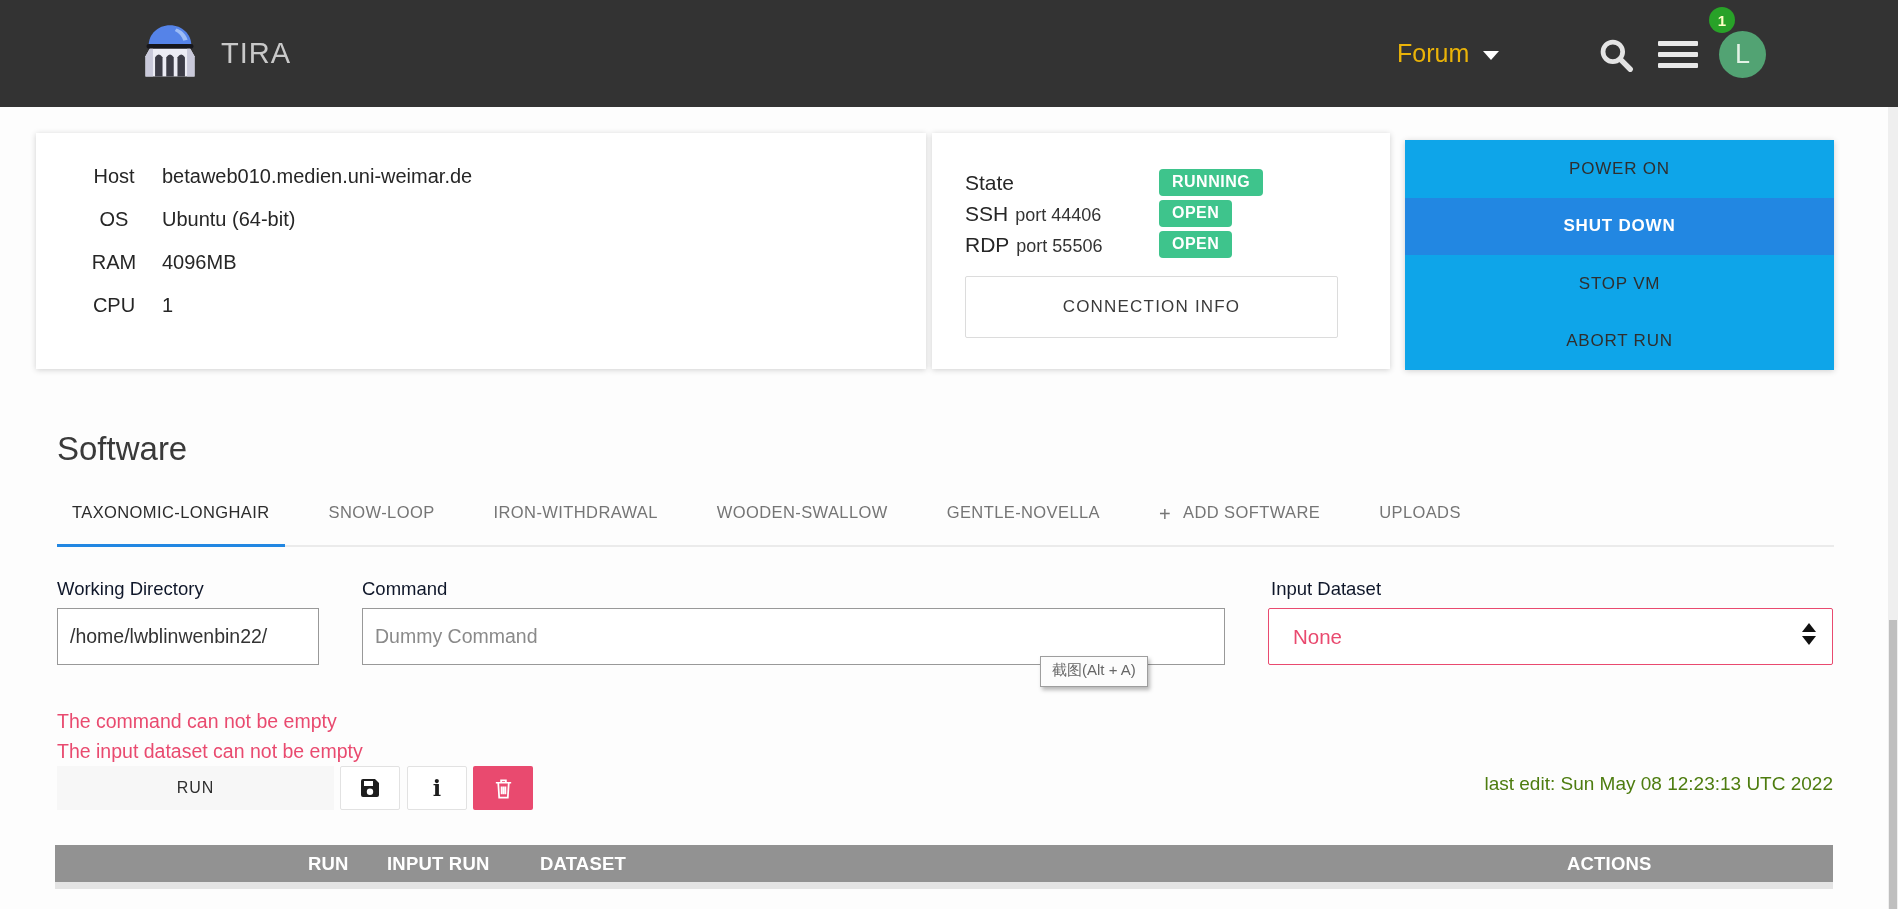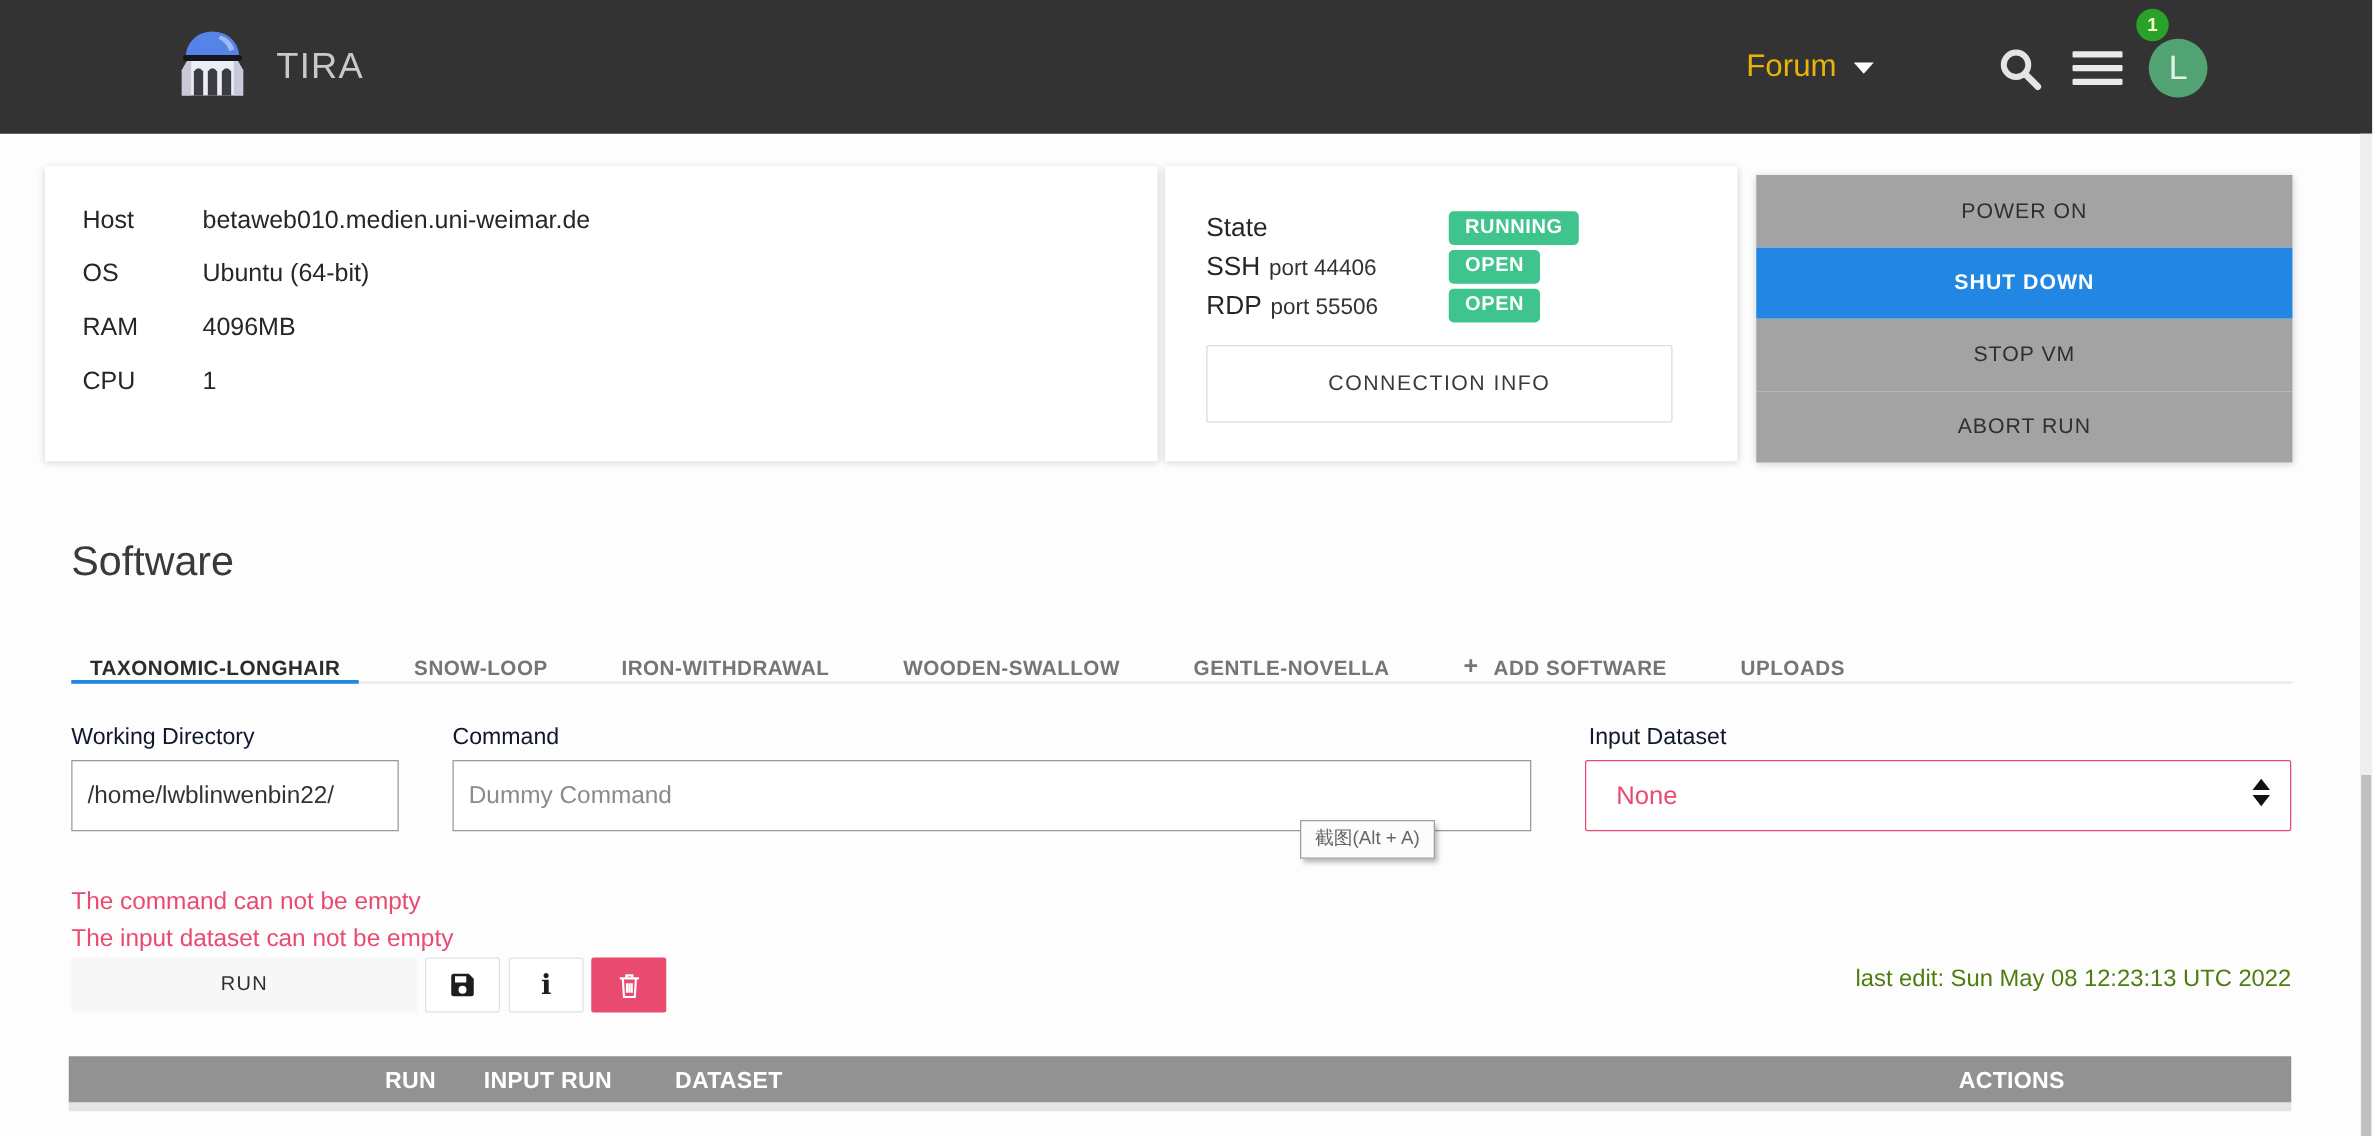--- a/index.html
+++ b/index.html
@@ -17,36 +17,36 @@
   .hamburger { position:absolute; left:1658px; top:41px; width:40px; height:27px; cursor:pointer; display:flex; flex-direction:column; justify-content:space-between; }
   .hamburger .bar { height:5px; background:#e9e9e9; border-radius:1px; }
   .avatar { position:absolute; left:1719px; top:31px; width:47px; height:47px; border-radius:50%; background:#52a373; color:#e3f2e6; font-size:27px; display:flex; align-items:center; justify-content:center; cursor:pointer; }
   .notif-badge { position:absolute; left:1709px; top:7px; width:26px; height:26px; border-radius:50%; background:#28a228; color:#ffffc4; font-size:15px; font-weight:bold; display:flex; align-items:center; justify-content:center; z-index:2; cursor:pointer; }
 
   
   .card { position:absolute; background:#ffffff; box-shadow:0 1px 6px rgba(0,0,0,0.18); }
   .card-vm { left:36px; top:133px; width:890px; height:236px; }
   .vm-rows { position:absolute; left:30px; top:22px; right:20px; }
   .vm-row { height:43px; display:flex; align-items:center; font-size:20px; color:#262626; }
-  .vm-row .lbl { width:96px; }
+  .vm-row .lbl { width:96px;text-align:center; }
   .card-state { left:932px; top:133px; width:458px; height:236px; }
   .state-rows { position:absolute; left:33px; top:34px; }
   .state-row { height:31px; display:flex; align-items:center; }
   .state-lblwrap { width:194px; font-size:21px; color:#262626; }
   .state-sub { font-size:18px; margin-left:7px; color:#333; }
   .badge { display:inline-block; background:#3ec48c; color:#fff; font-weight:bold; font-size:16px; letter-spacing:0.5px; padding:4px 13px 5px; border-radius:4px; }
   .conn-btn { position:absolute; left:33px; top:143px; width:373px; height:62px; background:#fff; border:1px solid #dcdcdc; border-radius:2px; font-size:17px; letter-spacing:1.2px; color:#3a3a3a; cursor:pointer; font-family:inherit; }
   .card-actions { left:1405px; top:140px; width:429px; height:230px; display:flex; flex-direction:column; }
-  .vm-action-btn { flex:1; border:none; background:#a3a3a3; color:#2f2f2f; font-size:17px; letter-spacing:0.8px; cursor:pointer; font-family:inherit; }
+  .vm-action-btn { flex:1; border:none; background:#0ea5e9; color:#2f2f2f; font-size:17px; letter-spacing:0.8px; cursor:pointer; font-family:inherit; }
   .vm-action-btn.primary { background:#2287e2; color:#ffffff; font-weight:bold; }
 
   
   .section-title { position:absolute; left:57px; top:430px; font-size:33px; color:#3a3a3a; }
   .tabbar { position:absolute; left:57px; top:503px; width:1777px; height:44px; border-bottom:2px solid #ebebeb; display:flex; gap:29px; }
-  .tab { position:relative; display:flex; align-items:flex-end; padding:0 15px; font-size:16.5px; letter-spacing:0.4px; color:#757575; cursor:pointer; white-space:nowrap;font-weight:bold; }
+  .tab { position:relative; display:flex; align-items:flex-start; padding:0 15px; font-size:16.5px; letter-spacing:0.4px; color:#757575; cursor:pointer; white-space:nowrap; }
   .tab.active { color:#2c2c2c; }
   .tab.active::after { content:""; position:absolute; left:0; right:0; bottom:-2px; height:3px; background:#2287e2; }
   .tab-plus:not(:empty) { font-size:20px; margin-right:12px; color:#757575; }
 
   
   .field-label { position:absolute; top:578px; font-size:18.5px; color:#0f172a; }
   .txt-input { position:absolute; top:608px; height:57px; border:1px solid #999; background:#fff; font-size:19.5px; color:#333; padding:0 12px; font-family:inherit; }
   .txt-input::placeholder { color:#8a8a8a; opacity:1; }
   .dataset-select { position:absolute; left:1268px; top:608px; width:565px; height:57px; border:1px solid #e94a6f; border-radius:2px; background:#fff; display:flex; align-items:center; cursor:pointer; }
   .dataset-value { margin-left:24px; font-size:20.5px; color:#e94a6f; }

